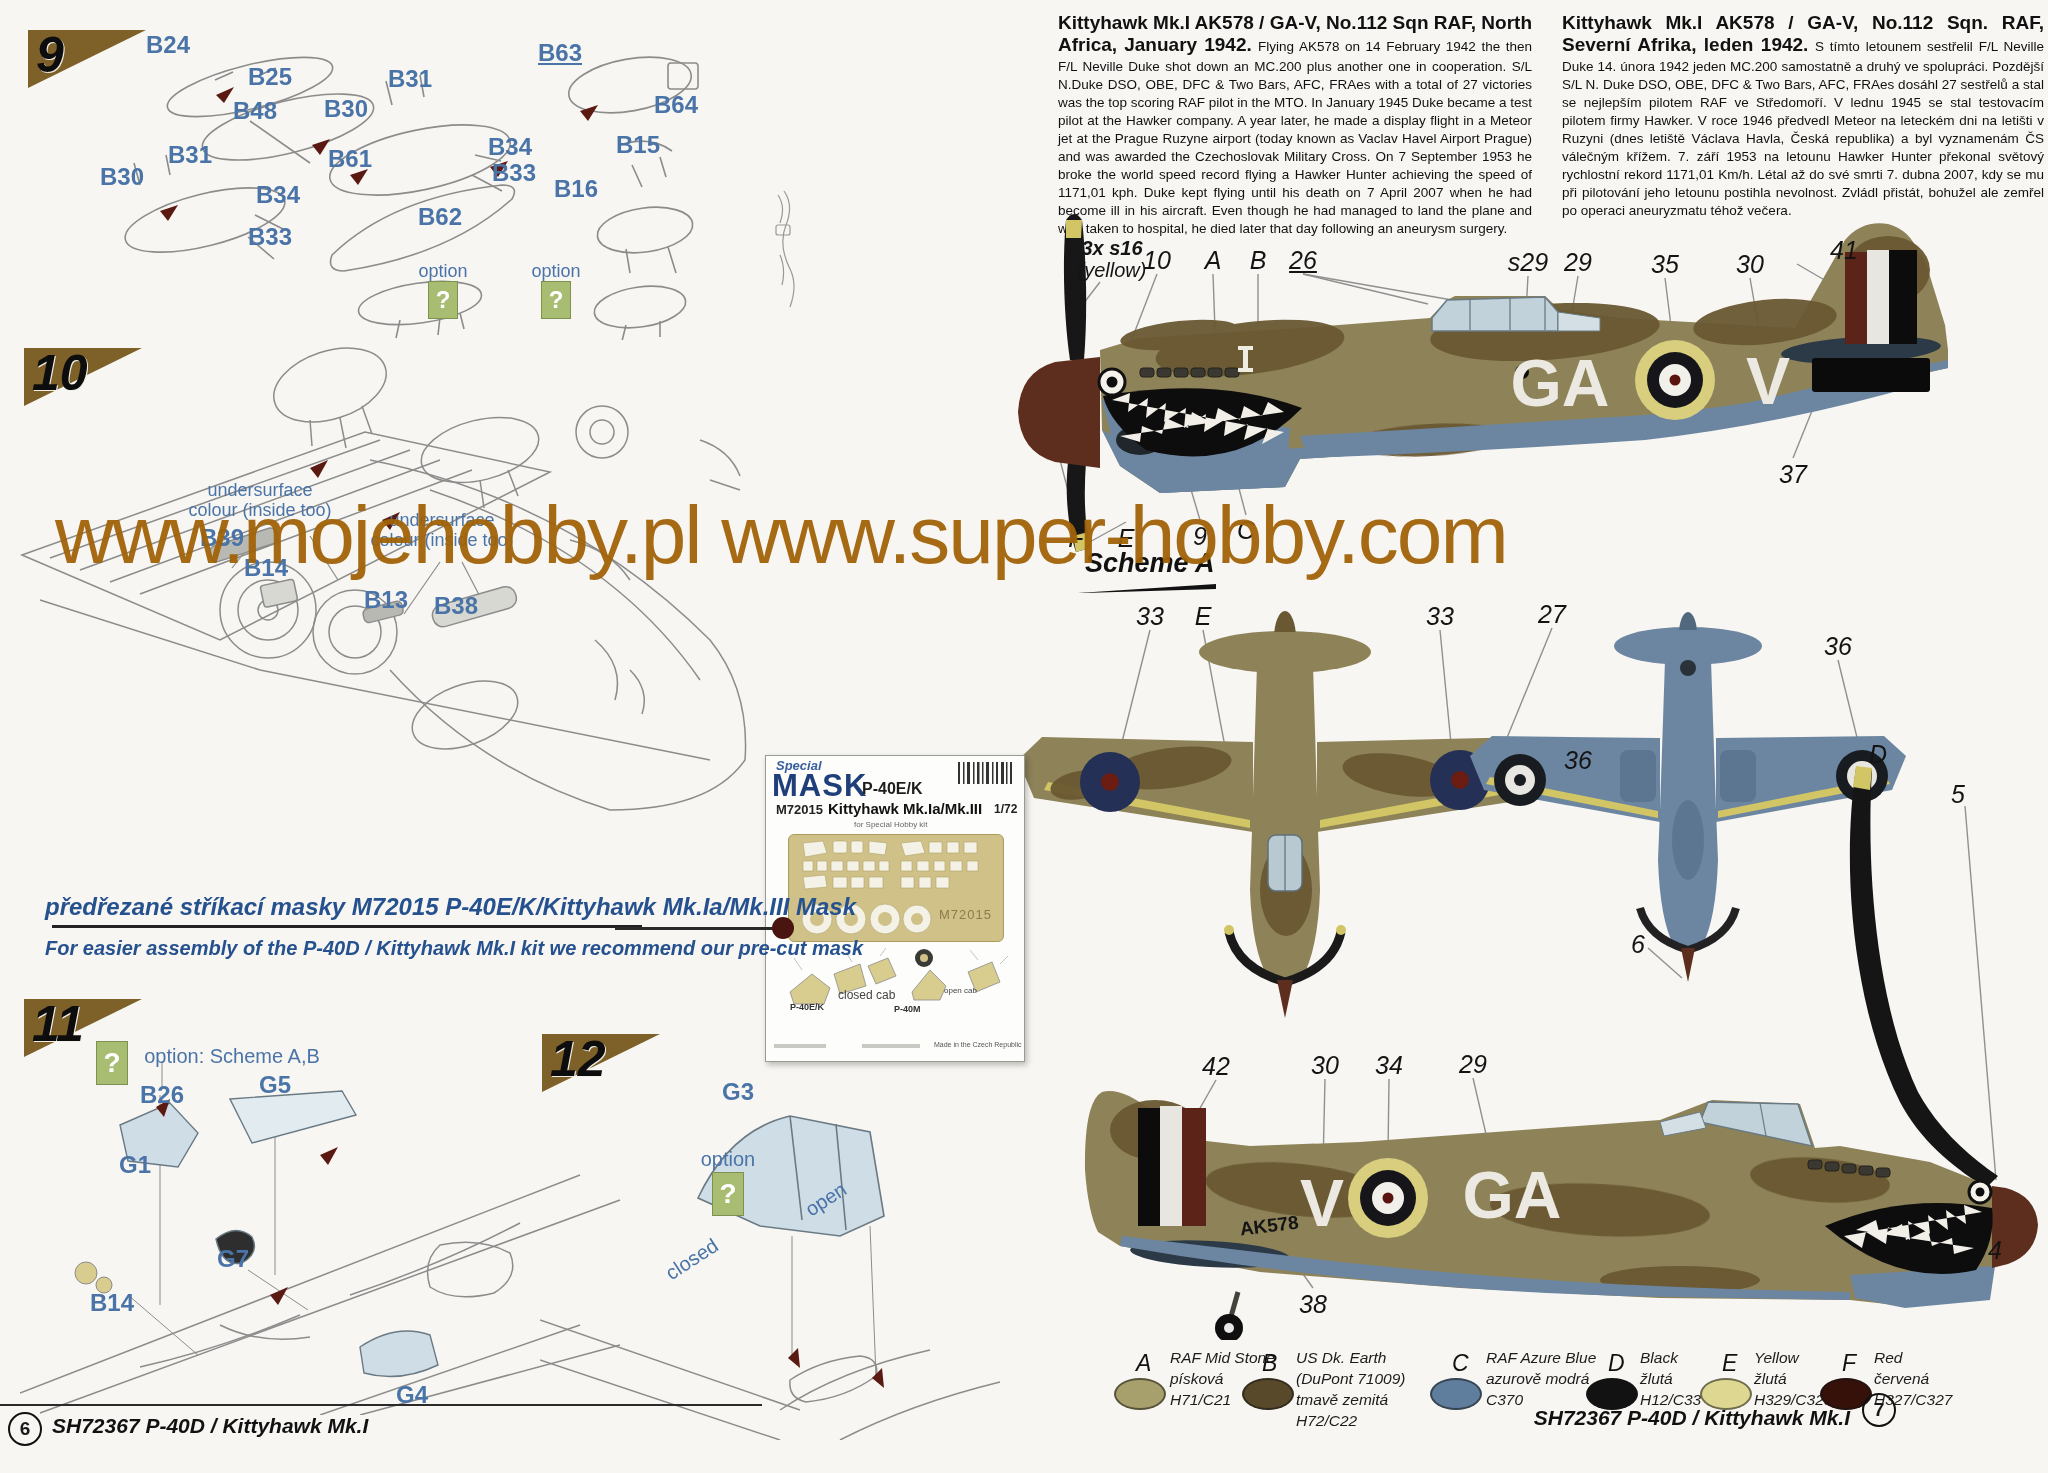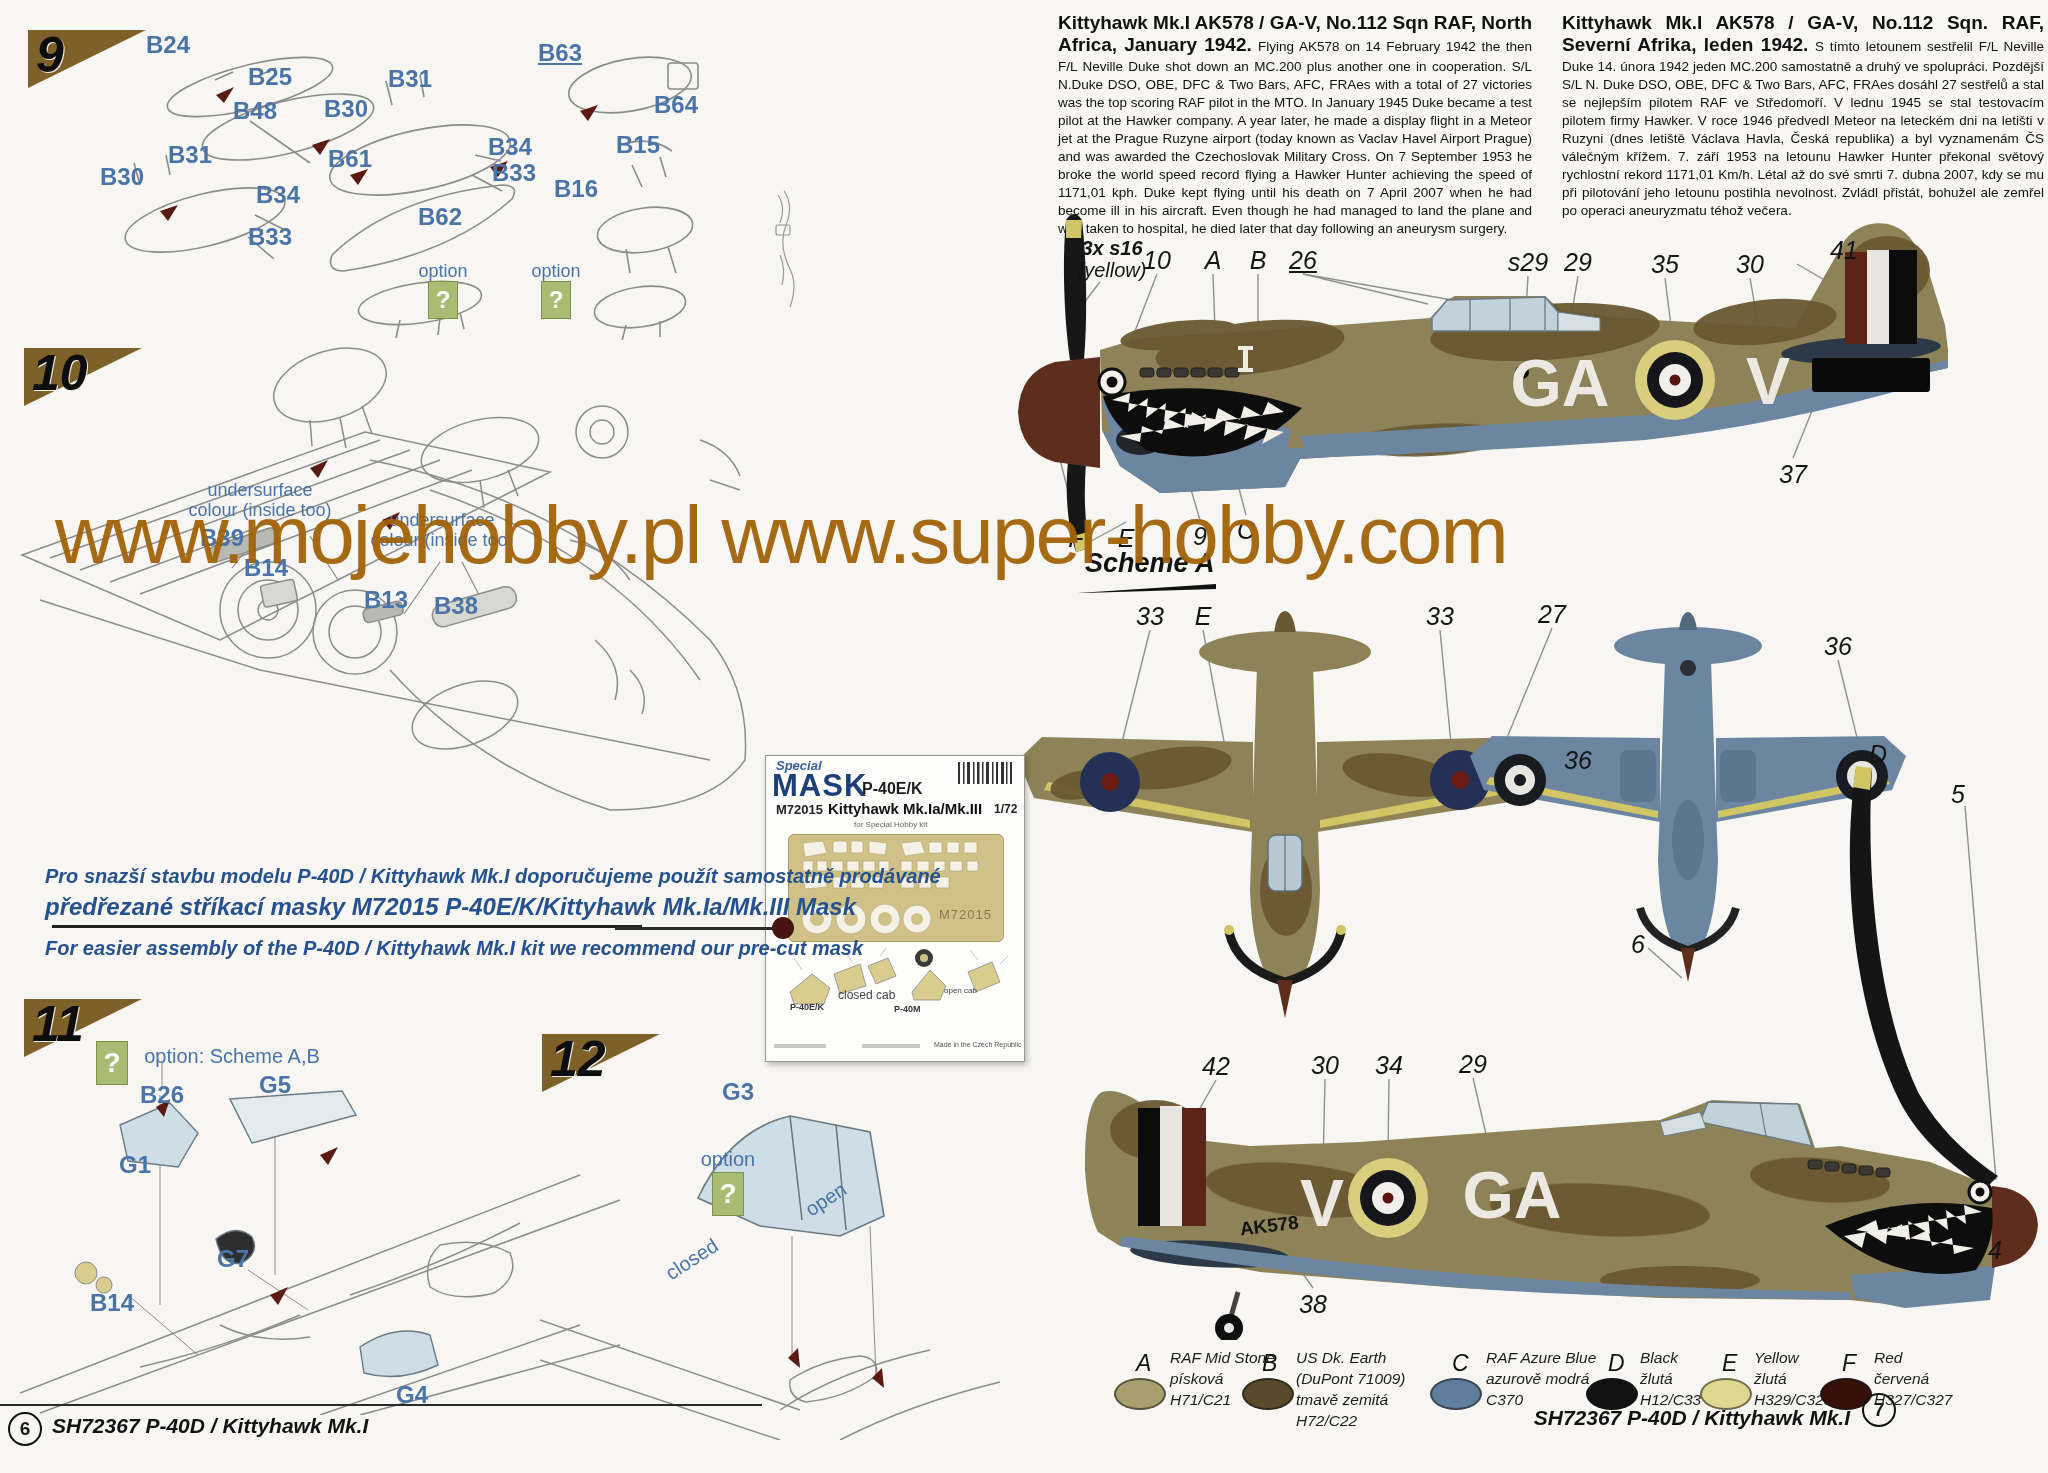--- a/index.html
+++ b/index.html
@@ -169,21 +169,20 @@
     <span class="note" style="left:250px;top:160px;">colour (inside too)</span>
     <span class="plbl" style="left:212px;top:186px;">B39</span>
     <span class="plbl" style="left:256px;top:216px;">B14</span>
     <span class="note" style="left:432px;top:170px;">undersurface</span>
     <span class="note" style="left:432px;top:190px;">colour (inside too)</span>
     <span class="plbl" style="left:376px;top:248px;">B13</span>
     <span class="plbl" style="left:446px;top:254px;">B38</span>
   </div>
 
   <div class="abs" style="left:30px;top:855px;width:1000px;height:130px;z-index:45;">
-    <div class="abs" style="left:15px;top:10px;font-style:italic;font-weight:bold;font-size:20px;color:#26518f;white-space:nowrap;">Pro snazší stavbu modelu P-40D / Kittyhawk Mk.I doporučujeme použít samostatně prodávané</div>
     <div class="abs" style="left:15px;top:38px;font-style:italic;font-weight:bold;font-size:24px;color:#26518f;white-space:nowrap;">předřezané stříkací masky M72015 P-40E/K/Kittyhawk Mk.Ia/Mk.III Mask</div>
     <div class="abs" style="left:22px;top:70px;width:590px;height:3px;background:#222;"></div>
     <div class="abs" style="left:15px;top:82px;font-style:italic;font-weight:bold;font-size:20px;color:#26518f;white-space:nowrap;">For easier assembly of the P-40D / Kittyhawk Mk.I kit we recommend our pre-cut mask</div>
     <div class="abs" style="left:585px;top:72px;width:162px;height:3px;background:#2a2a2a;"></div>
     <div class="abs" style="left:742px;top:62px;width:22px;height:22px;border-radius:50%;background:#4a1510;"></div>
   </div>
 
   <div class="maskbox">
     <div class="abs" style="left:10px;top:2px;font-style:italic;font-weight:bold;font-size:13px;color:#3a5f9e;">Special</div>
     <div class="abs" style="left:6px;top:12px;font-weight:900;font-size:31px;letter-spacing:1px;color:#1e3f7a;">MASK</div>

